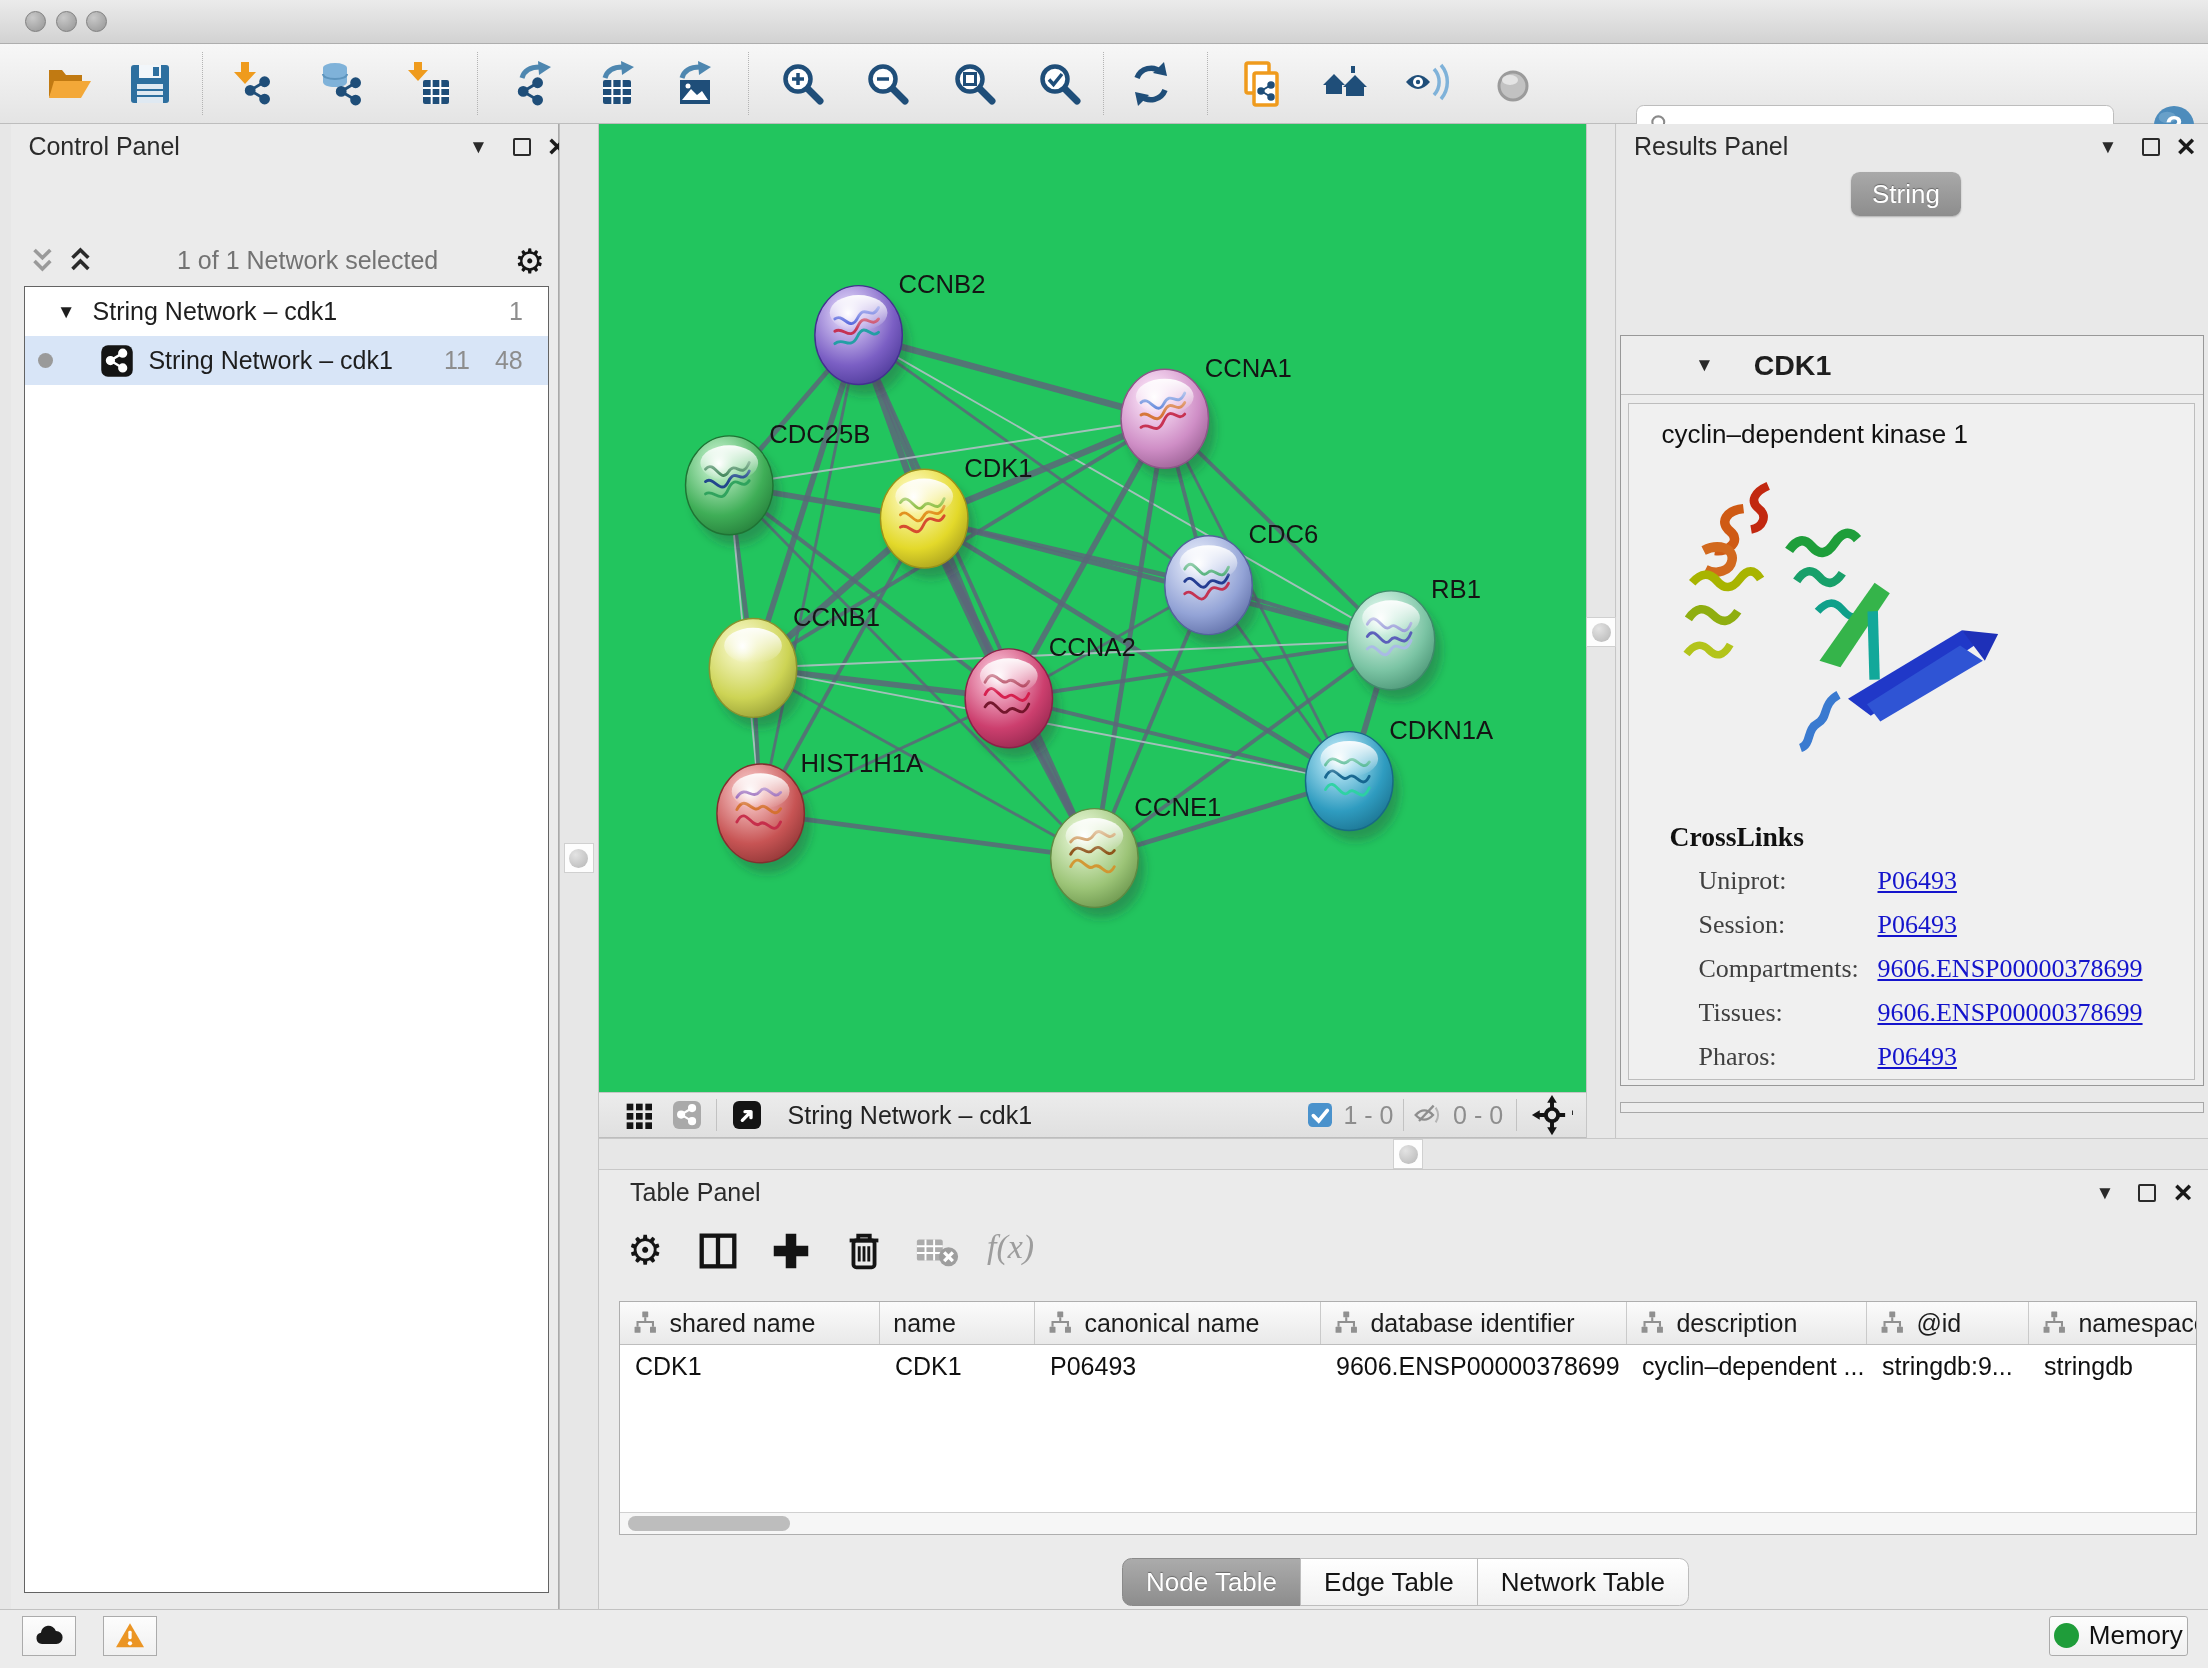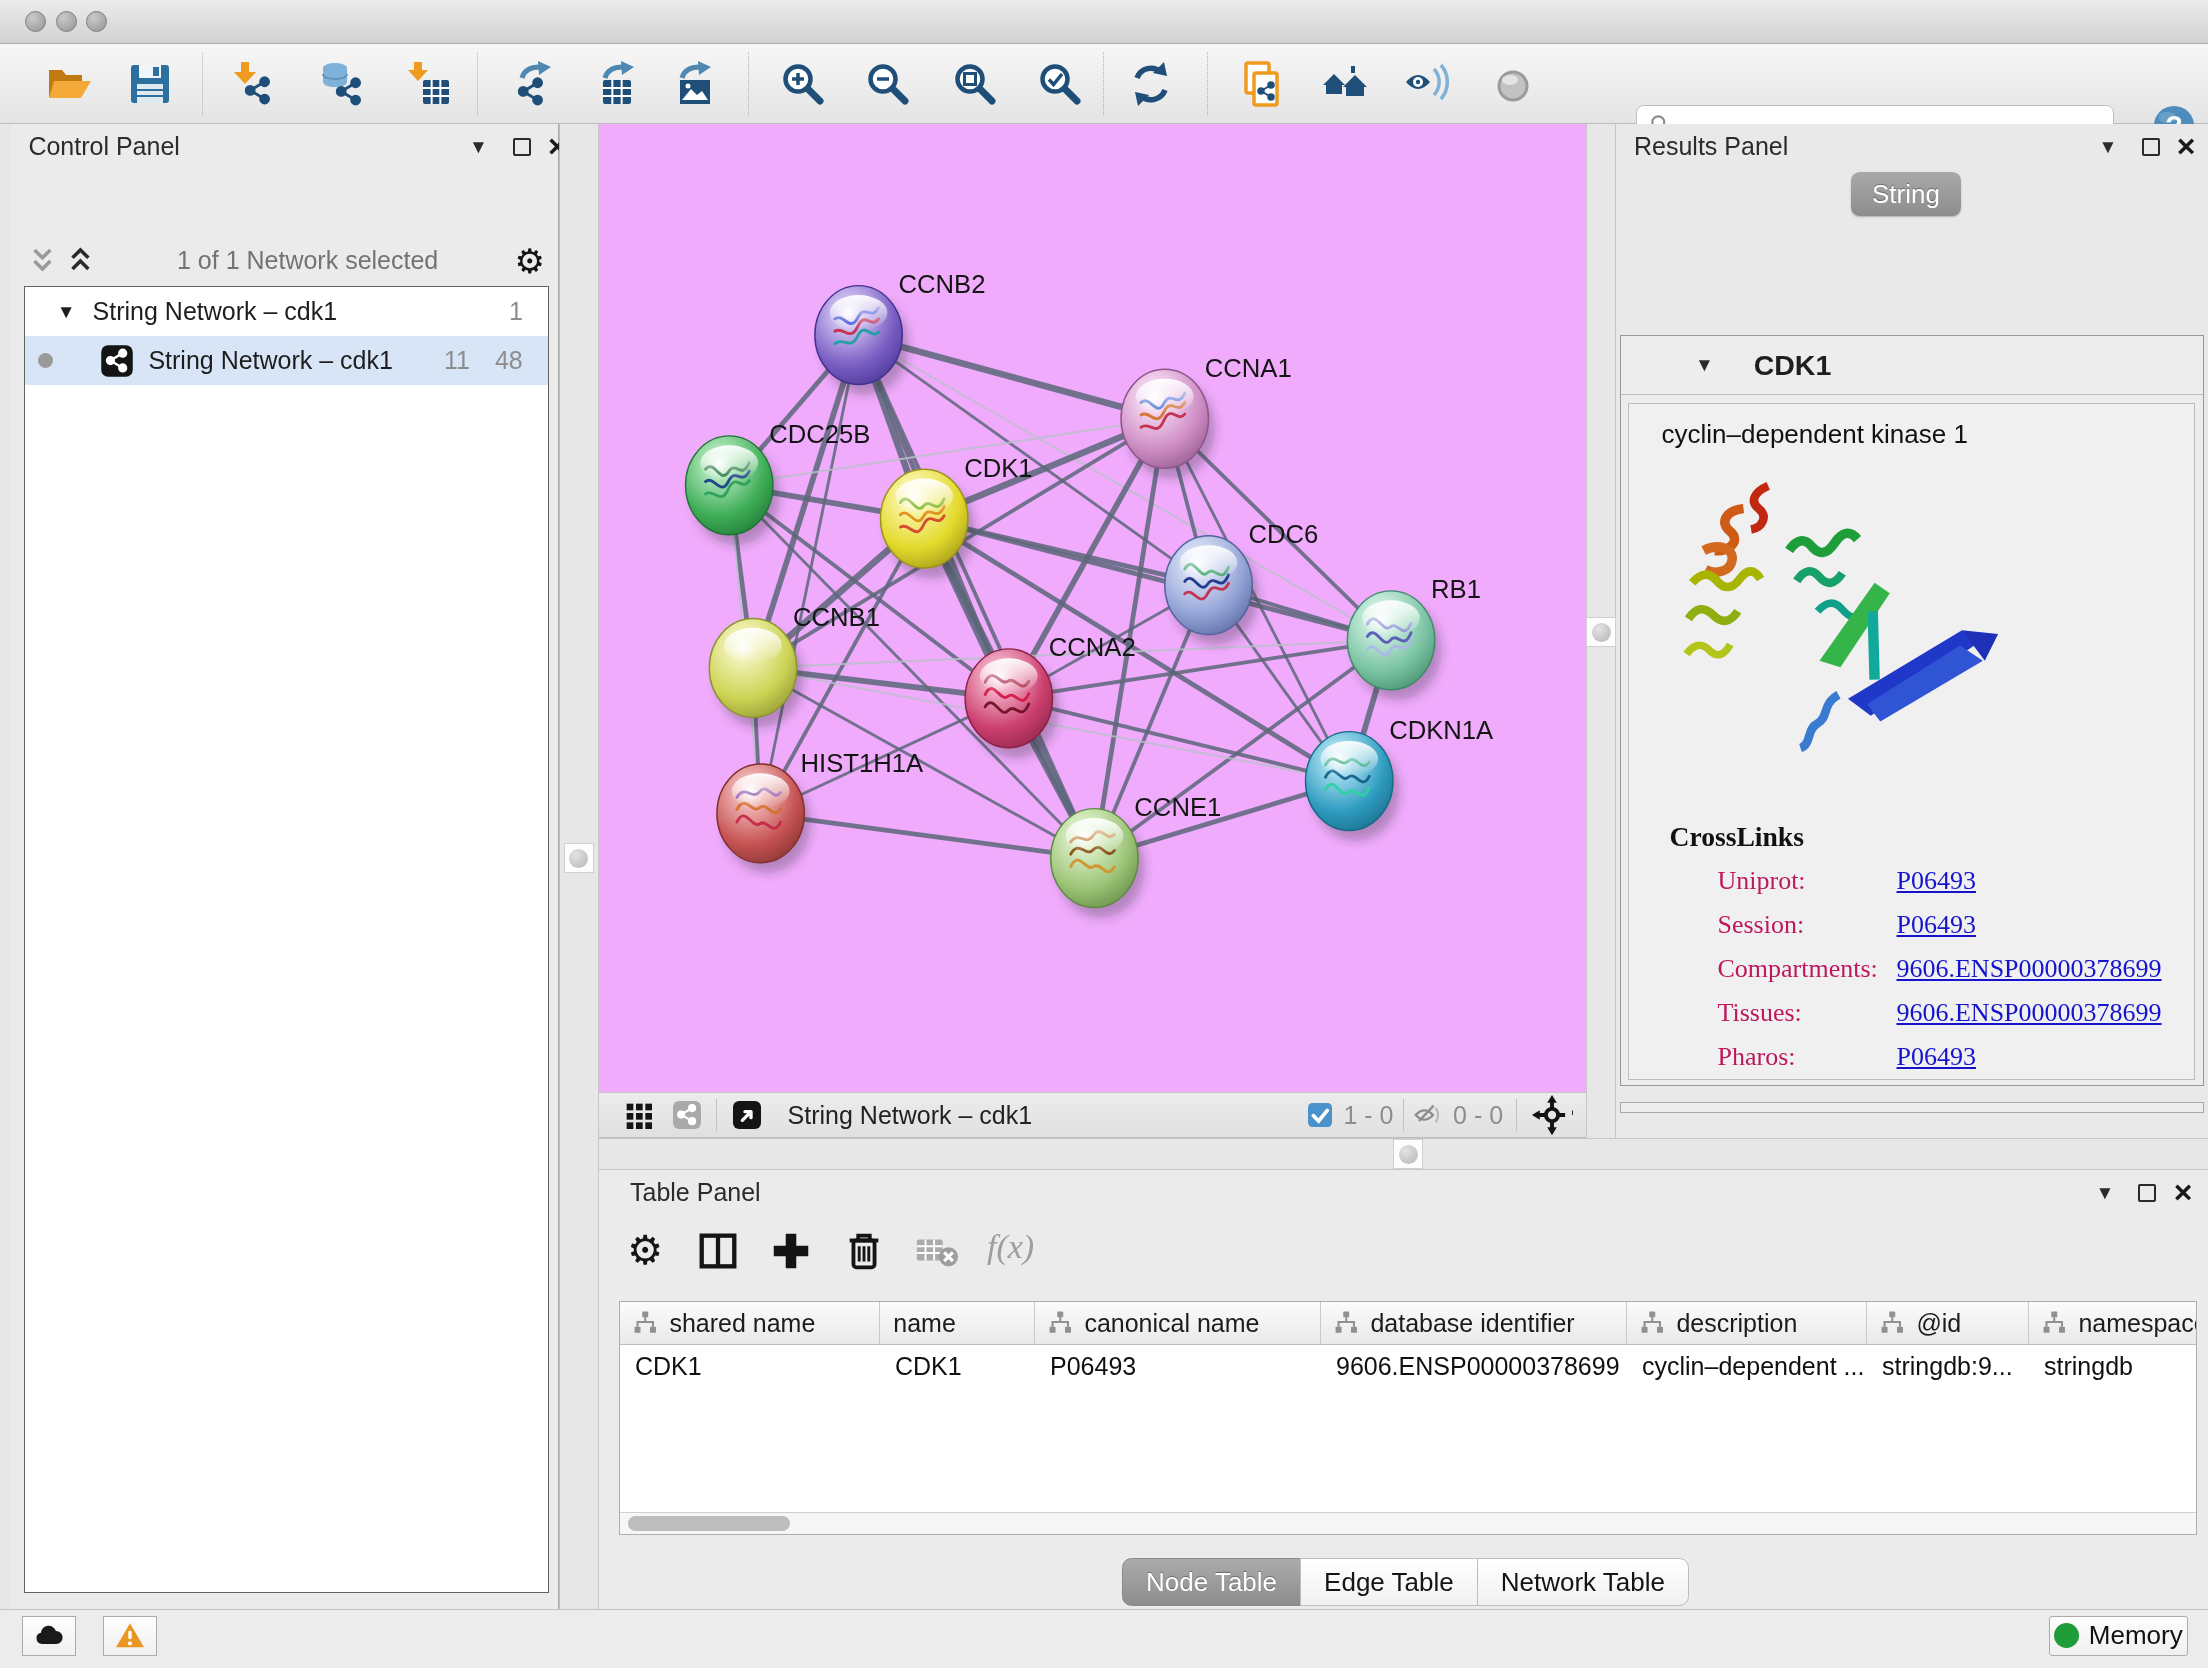--- a/index.html
+++ b/index.html
@@ -41,21 +41,21 @@
 #net-tree{position:absolute;left:12.4px;top:162px;width:525px;height:1307px;background:#fff;border:1.9px solid #636363}
 .tree-row{position:relative;height:49px;display:flex;align-items:center;font-size:25px}
 .tree-row.sel{background:#d8e5f7}
 .tree-caret{margin-left:32px;font-size:19px}
 .tree-dot{width:15px;height:15px;border-radius:50%;background:#9a9a9a;margin-left:13.3px}
 .badge-ic{width:36px;height:36px;margin-left:46px}
 .badge-ic svg{width:100%;height:100%}
 .tree-label{margin-left:13.3px;flex:1;white-space:nowrap;overflow:hidden}
 .tree-num{color:#8d8d8d;margin-right:25px}
 
-#net-canvas{left:599px;top:124px;width:987px;height:968px;background:#f0abfc}
+#net-canvas{left:599px;top:124px;width:987px;height:968px;background:#22c55e}
 
 #net-status{left:599px;top:1092px;width:987px;height:46px;background:linear-gradient(#ececec,#e0e0e0);border-top:1px solid #c6c6c6;border-bottom:1px solid #bdbdbd;display:flex;align-items:center}
 #net-status .ic32{width:32px;height:32px}
 #net-status .ic32 svg{width:100%;height:100%}
 .vsep{height:32px;border-left:1px solid #c2c2c2;margin:0 13.3px}
 #net-status .title{font-size:25px;color:#222;margin-left:25px;flex:1}
 .count-grp{display:flex;align-items:center;font-size:25px;color:#8d8d8d;gap:7.6px}
 
 .divider{background:#e7e7e7}
 #div-left{left:559px;top:124px;width:40px;height:1486px;border-left:1px solid #bdbdbd;border-right:1px solid #c6c6c6}
@@ -71,21 +71,21 @@
 #rp-box2{position:absolute;left:2.9px;top:211px;width:584px;height:751px;border:1px solid #989898;background:#ededed}
 #rp-sec-head{position:absolute;left:0;top:0;right:0;height:59px;border-bottom:1px solid #bdbdbd;display:flex;align-items:center}
 #rp-sec-head .tri{margin-left:74px}
 #rp-sec-title{font-size:28.5px;font-weight:bold;margin-left:40px}
 #rp-inner{position:absolute;left:7.6px;top:67px;width:567px;height:677px;border:1px solid #bdbdbd;background:#f0f0f0}
 #rp-subtitle{position:absolute;left:32px;top:15px;font-size:26px;color:#111}
 #protein-img{position:absolute;left:48px;top:55px;width:380px;height:333px}
 #crosslinks-title{position:absolute;left:40px;top:417px;font-family:"Liberation Serif",serif;font-weight:bold;font-size:27.6px;color:#111}
 #crosslinks{position:absolute;left:0;top:455px;right:0}
 .cl-row{height:44px;display:flex;align-items:center;font-family:"Liberation Serif",serif;font-size:26px}
-.cl-label{margin-left:88px;width:179px;color:#be185d}
+.cl-label{margin-left:69px;width:179px;color:#404040}
 .cl-link{color:#1414cc;text-decoration:underline;cursor:pointer}
 #rp-box3{position:absolute;left:2.9px;top:978px;width:584px;height:11.4px;border:1px solid #a8a8a8;background:#ededed}
 
 #table-panel{left:599px;top:1170px;width:1609px;height:439px;background:#ebebeb}
 #tp-toolbar{position:absolute;left:23px;top:51px;height:59px;display:flex;align-items:center;gap:27px}
 #tp-toolbar .tbic{width:46px;height:46px}
 #tp-toolbar .tbic svg{width:100%;height:100%}
 .fx{font-family:"Liberation Serif",serif;font-style:italic;font-size:34px;color:#9d9d9d}
 #tp-table{position:absolute;left:20px;top:131px;width:1578px;height:234px;background:#fff;border:1px solid #aeaeae;overflow:hidden}
 #tp-header{display:flex;height:43px;background:linear-gradient(#fbfbfb,#e9e9e9);border-bottom:1px solid #bdbdbd}

